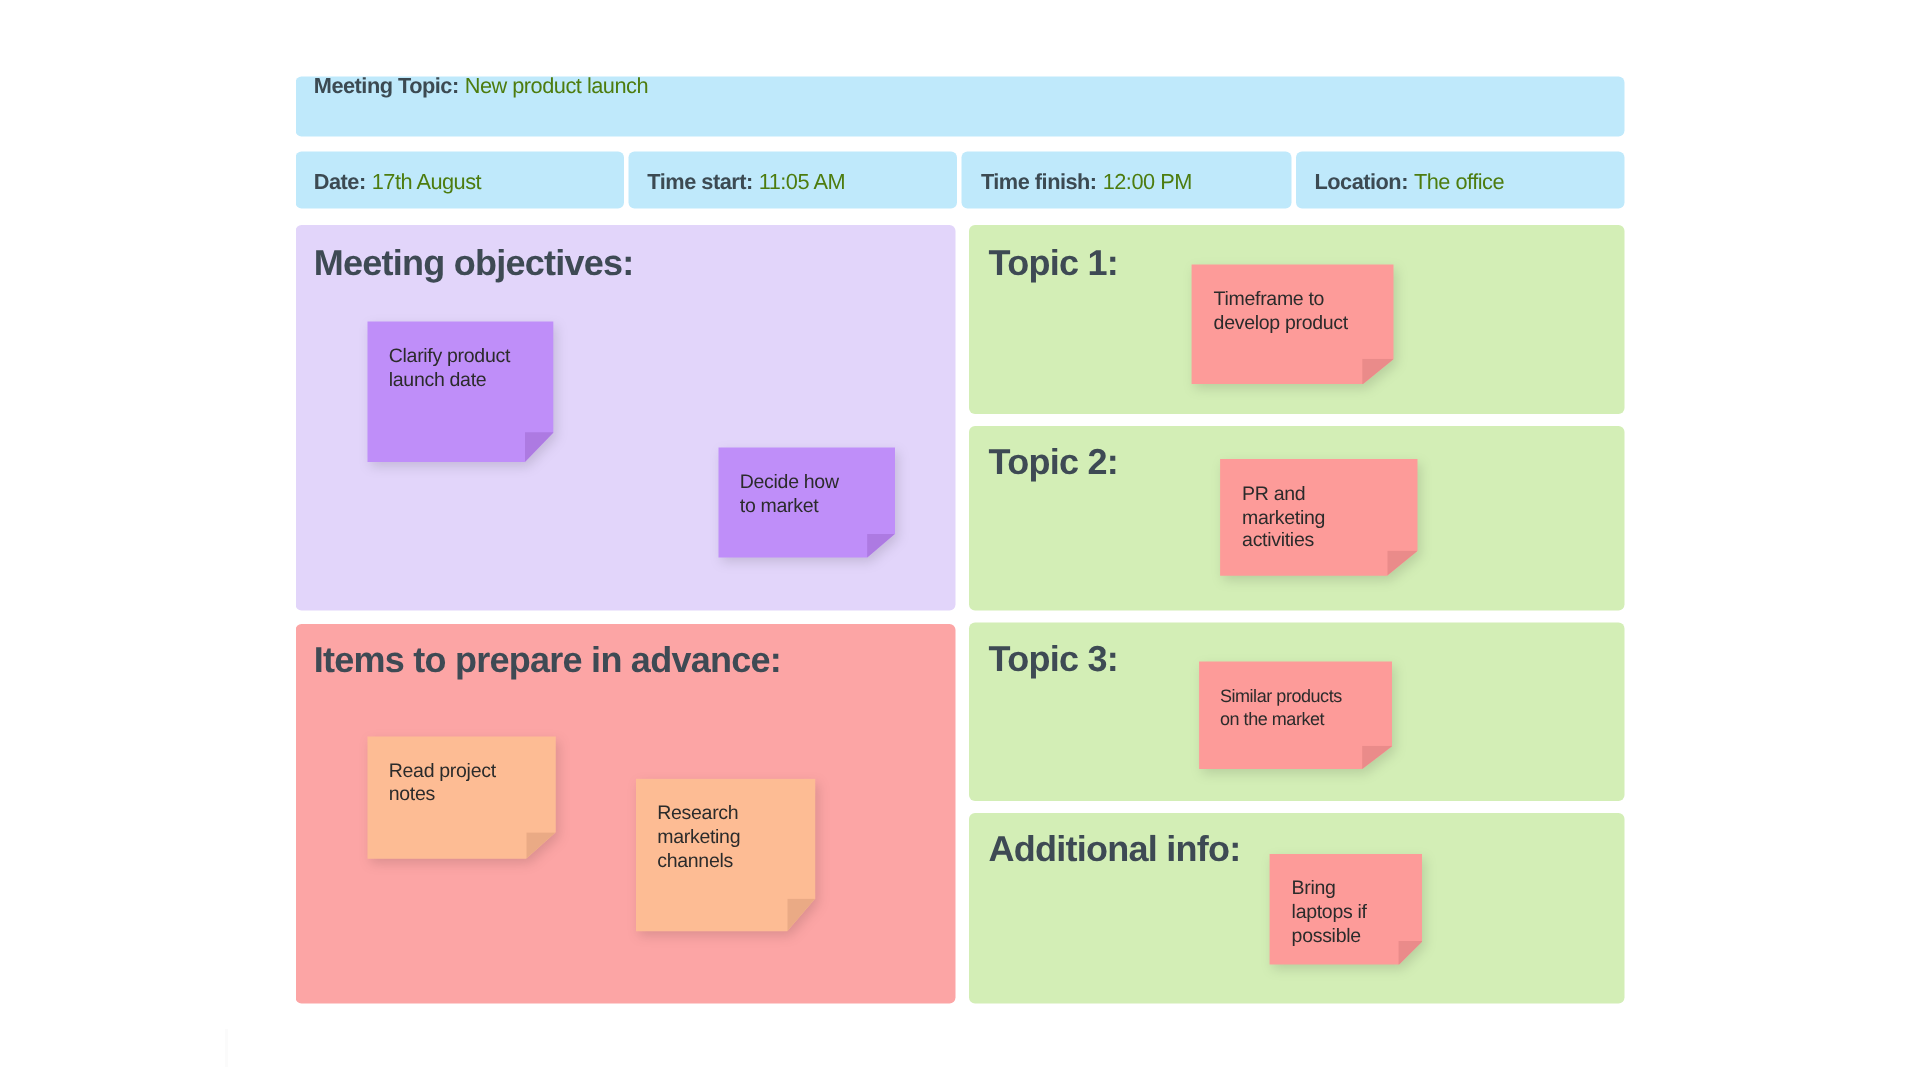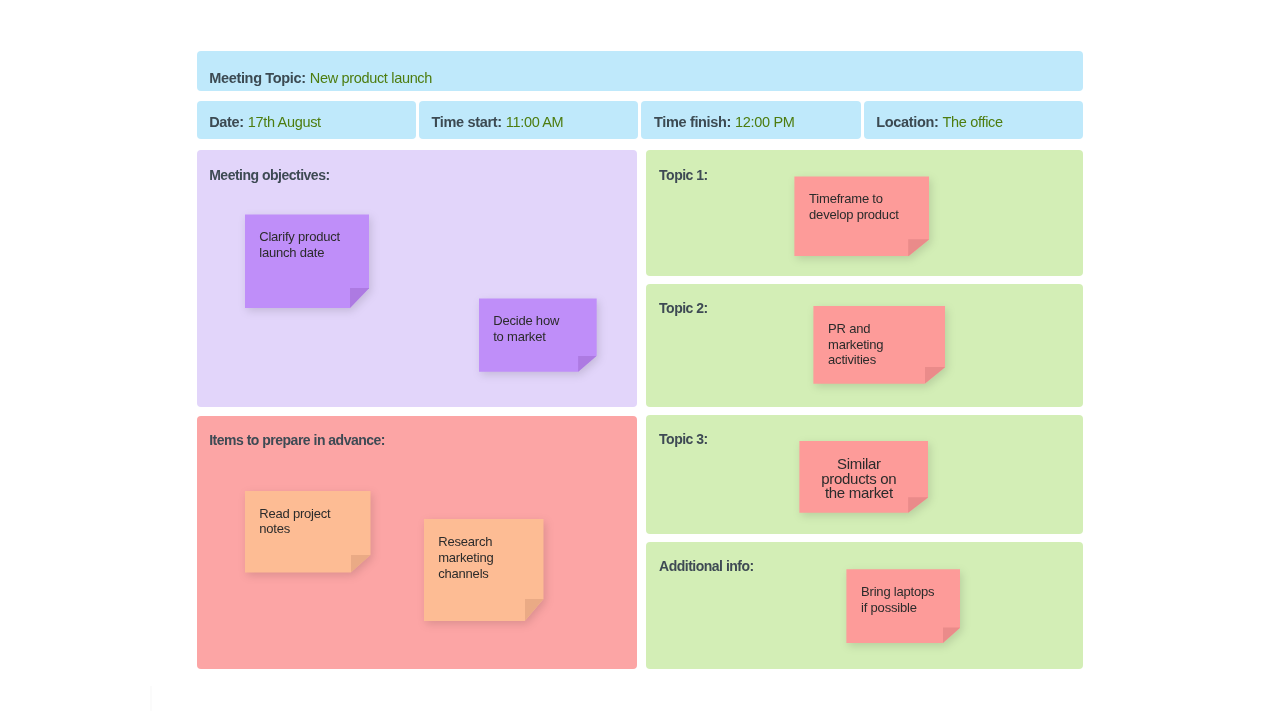--- a/index.html
+++ b/index.html
@@ -19,21 +19,21 @@
     background: #fbfbfb;
   }
 
   .topic-banner {
     background: #bfe9fb;
     border-radius: 4px;
     height: 40px;
     display: flex;
     align-items: flex-start;
     padding-left: 12.7px;
-    padding-top: 20px;
+    padding-top: 0;
     line-height: 14.5px;
     font-size: 14.5px;
     letter-spacing: -0.33px;
   }
   .meta-row { display: flex; gap: 3px; margin-top: 9.8px; }
   .meta-cell {
     background: #bfe9fb;
     border-radius: 4px;
     height: 38.5px;
     flex: 1 1 0;
@@ -52,21 +52,21 @@
   .col-left { width: 440px; display: flex; flex-direction: column; gap: 9.4px; }
   .col-right { width: 436.6px; display: flex; flex-direction: column; gap: 8.07px; }
 
   .panel { border-radius: 4px; position: relative; overflow: hidden; }
   .panel-title {
     position: absolute; left: 12.7px; top: 15.4px;
     font-weight: bold; color: #3e4a54;
     line-height: 19.5px;
     letter-spacing: -0.5px;
   }
-  .panel-title.big { font-size: 14px; }
+  .panel-title.big { font-size: 24px; }
   .p-purple { background: #e2d5fa; height: 256.3px; }
   .p-yellow { background: #fca5a5; height: 252.7px; }
   .p-green  { background: #d3eeb6; }
 
   .note {
     position: absolute;
     letter-spacing: -0.2px;
     font-size: 13px;
     line-height: 15.8px;
     color: #2b2b2b;
@@ -78,21 +78,21 @@
     display: block;
   }
   .note .paper {
     position: absolute; left: 0; top: 0; width: 100%; height: 100%;
     clip-path: polygon(0 0, 100% 0, 100% 78.4%, 84.3% 100%, 0 100%);
   }
   .note .fold {
     position: absolute; right: 0; bottom: 0; width: 15.7%; height: 21.6%;
     clip-path: polygon(0 0, 100% 0, 0 100%);
   }
-  .note.small { font-size: 15px; line-height: 14.65px; letter-spacing: -0.3px; text-align: center; }
+  .note.small { font-size: 12px; line-height: 14.65px; letter-spacing: -0.3px; }
   .note.small > span { top: 16.3px; left: 13.9px; }
 
   .n-purple .paper { background: #bf8ef9; }
   .n-purple .fold  { background: #ad7ae2; }
   .n-orange .paper { background: #fdbc94; }
   .n-orange .fold  { background: #eaaa85; }
   .n-pink   .paper { background: #fd9b99; }
   .n-pink   .fold  { background: #ea8b8a; }
 </style>
 </head>
@@ -107,21 +107,21 @@
     <span class="val">New product launch</span>
   </div>
 
   <div class="meta-row">
     <div class="meta-cell">
       <span class="lbl">Date:</span>
       <span class="val">17th August</span>
     </div>
     <div class="meta-cell">
       <span class="lbl">Time start:</span>
-      <span class="val">11:00 AM</span>
+      <span class="val">11:05 AM</span>
     </div>
     <div class="meta-cell">
       <span class="lbl">Time finish:</span>
       <span class="val">12:00 PM</span>
     </div>
     <div class="meta-cell">
       <span class="lbl">Location:</span>
       <span class="val">The office</span>
     </div>
   </div>
@@ -183,21 +183,21 @@
         <div class="panel-title big">Topic 3:</div>
         <div class="note n-pink small" style="left:153px; top:26px; width:129px; height:72px;">
             <i class="paper"></i>
             <i class="fold"></i>
           <span>Similar products on the market</span>
         </div>
       </div>
 
       <div class="panel p-green" style="height:126.8px;">
         <div class="panel-title big">Additional info:</div>
-        <div class="note n-pink" style="left:200px; top:27.4px; width:114px; height:74px;">
+        <div class="note n-pink" style="left:200px; top:27.4px; width:102px; height:74px;">
             <i class="paper"></i>
             <i class="fold"></i>
           <span>Bring laptops if possible</span>
         </div>
       </div>
 
     </div>
   </div>
 
 </div>

